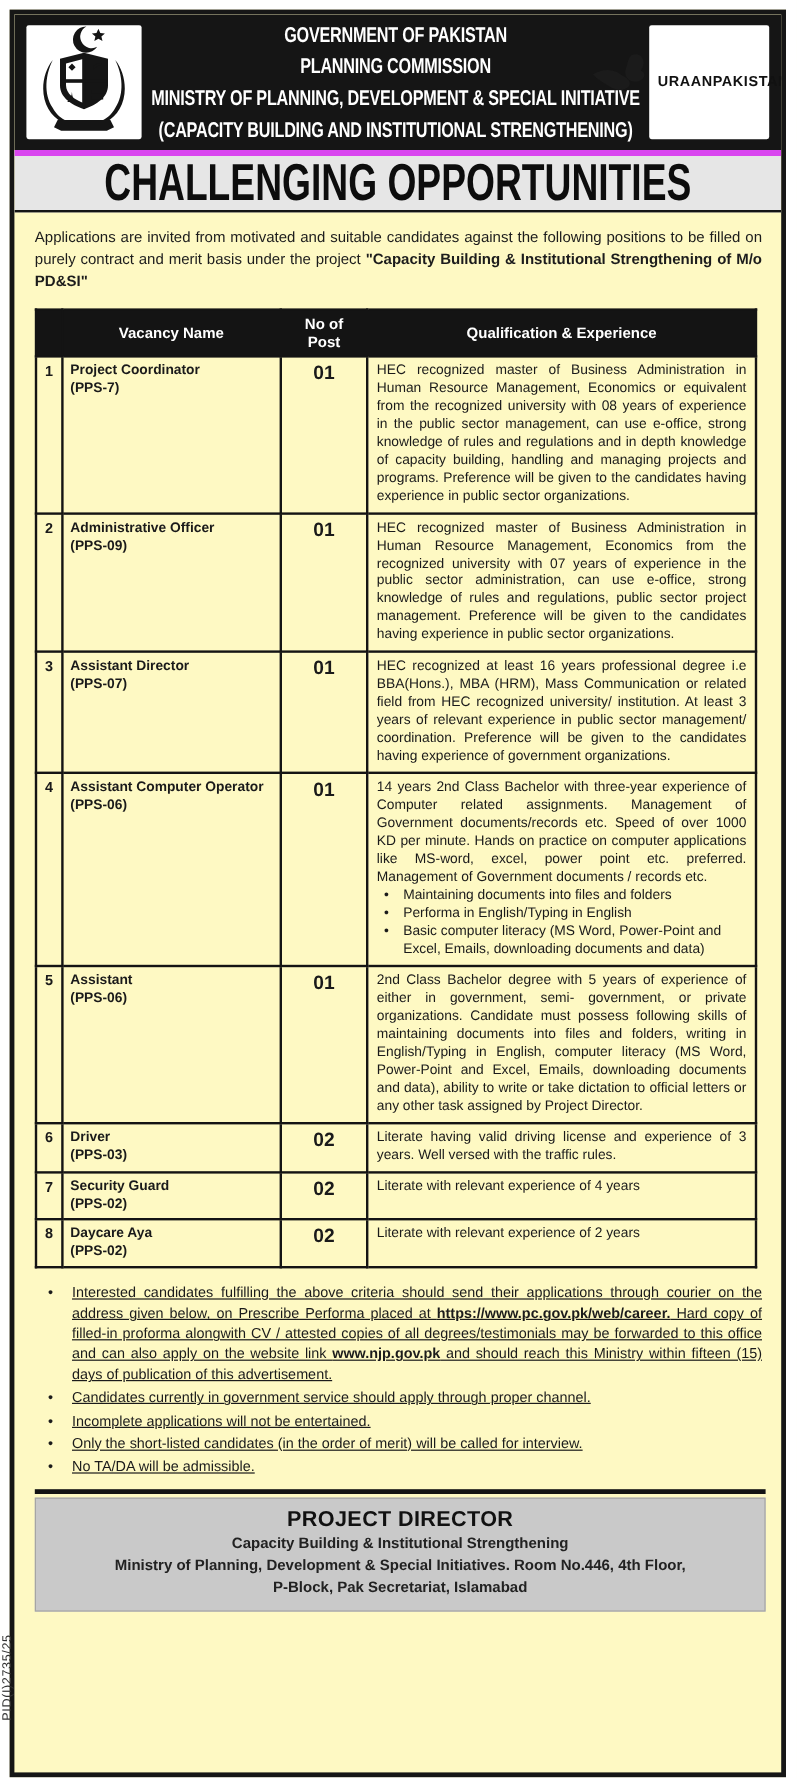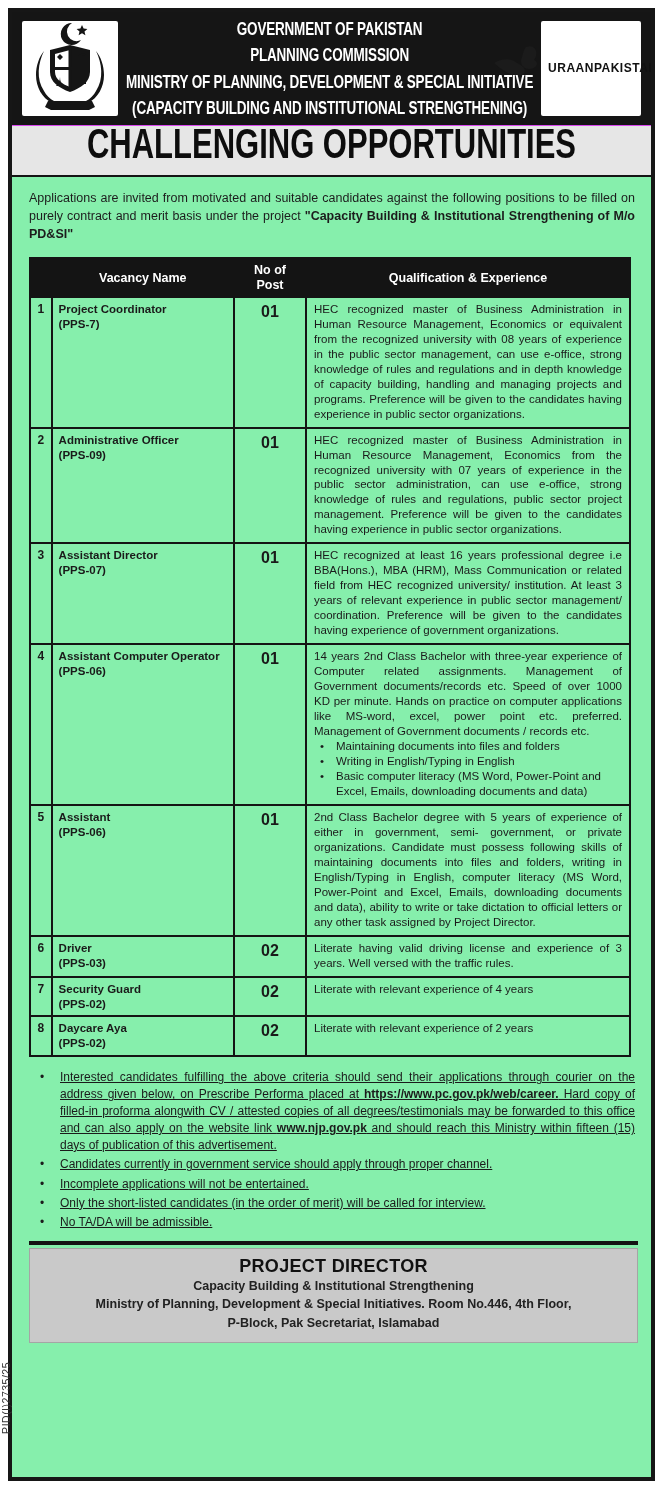--- a/index.html
+++ b/index.html
@@ -6,21 +6,21 @@
   html, body { background: #ffffff; }
   body {
     width: 664px; height: 1489px;
     font-family: "Liberation Sans", sans-serif;
     color: #1a1a1a;
     position: relative;
   }
   .frame {
     position: absolute; top: 8px; left: 8px; right: 9px; bottom: 8px;
     border: 4px solid #161616;
-    background: #86efac;
+    background: #fef9c3;
     overflow: hidden;
   }
   
   .ad-header {
     background: #151515;
     display: flex; align-items: stretch;
     padding: 9px 10px; gap: 8px;
     height: 113px;
   }
   .logo-box {
@@ -38,22 +38,22 @@
   .header-line {
     color: #ffffff; font-weight: bold; font-size: 13.5px;
     line-height: 20px; letter-spacing: -0.2px; white-space: nowrap;
     text-transform: uppercase;
   }
   .uraan-word { font-weight: bold; font-size: 12px; line-height: 13px; letter-spacing: 0.5px; color: #111; }
   .uraan-tagline { font-size: 10px; color: #555; margin-top: 2px; font-family: "DejaVu Sans", sans-serif; }
   
   .title-banner {
     background: #e6e6e6;
-    border-top: 1px solid #d946ef; border-bottom: 2px solid #141414;
-    height: 52px; display: flex; align-items: flex-start; justify-content: center;
+    border-top: 5px solid #d946ef; border-bottom: 2px solid #141414;
+    height: 52px; display: flex; align-items: center; justify-content: center;
     overflow: hidden;
   }
   .title-banner-text {
     font-weight: bold; font-size: 31px; letter-spacing: 0px;
     transform: scaleY(1.4); white-space: nowrap; color: #0d0d0d;
   }
   
   .intro {
     padding: 12px 16px 10px 17px;
     font-size: 12.5px; line-height: 1.45; text-align: justify; color: #1c1c1c;
@@ -204,21 +204,21 @@
           </tr>
           <tr>
             <td class="sno">4</td>
             <td class="name">
               <div>Assistant Computer Operator</div>
               <div>(PPS-06)</div>
             </td>
             <td class="post">01</td>
             <td class="qual"><span>14 years 2nd Class Bachelor with three-year experience of Computer related assignments. Management of Government documents/records etc. Speed of over 1000 KD per minute. Hands on practice on computer applications like MS-word, excel, power point etc. preferred. Management of Government documents / records etc.</span><ul>
                 <li>Maintaining documents into files and folders</li>
-                <li>Writing in English/Typing in English</li>
+                <li>Performa in English/Typing in English</li>
                 <li>Basic computer literacy (MS Word, Power-Point and Excel, Emails, downloading documents and data)</li>
               </ul></td>
           </tr>
           <tr>
             <td class="sno">5</td>
             <td class="name">
               <div>Assistant</div>
               <div>(PPS-06)</div>
             </td>
             <td class="post">01</td>

